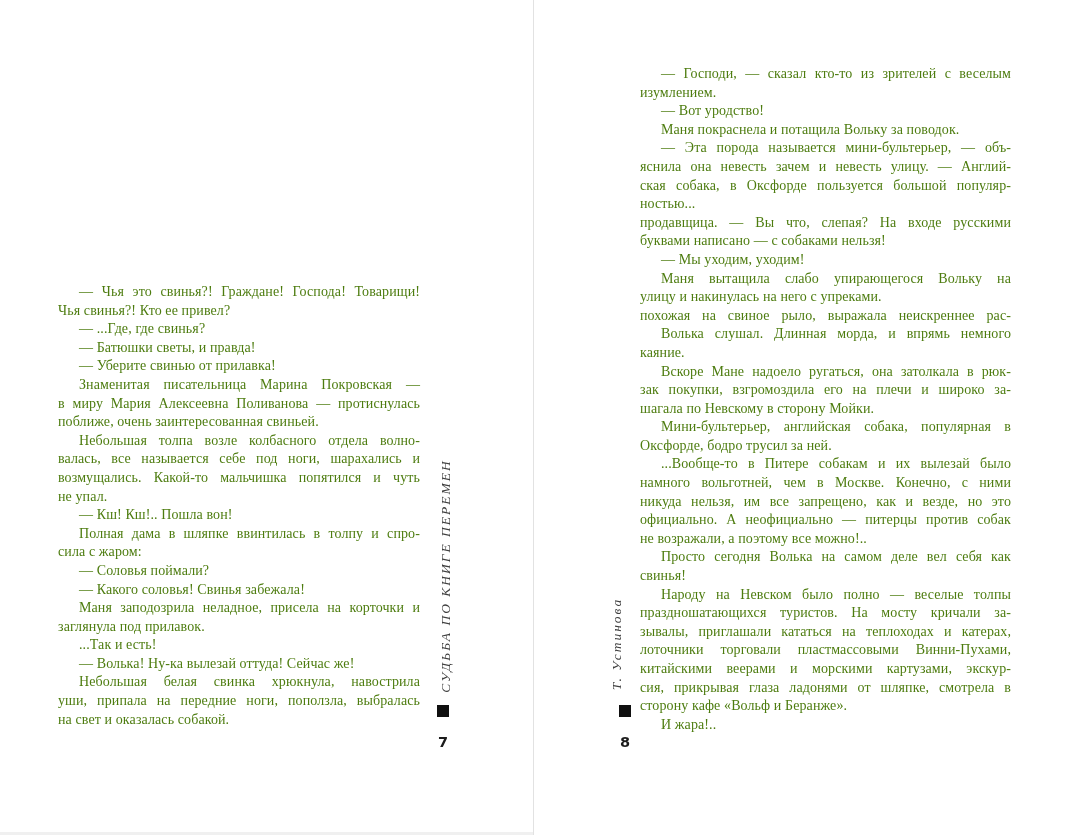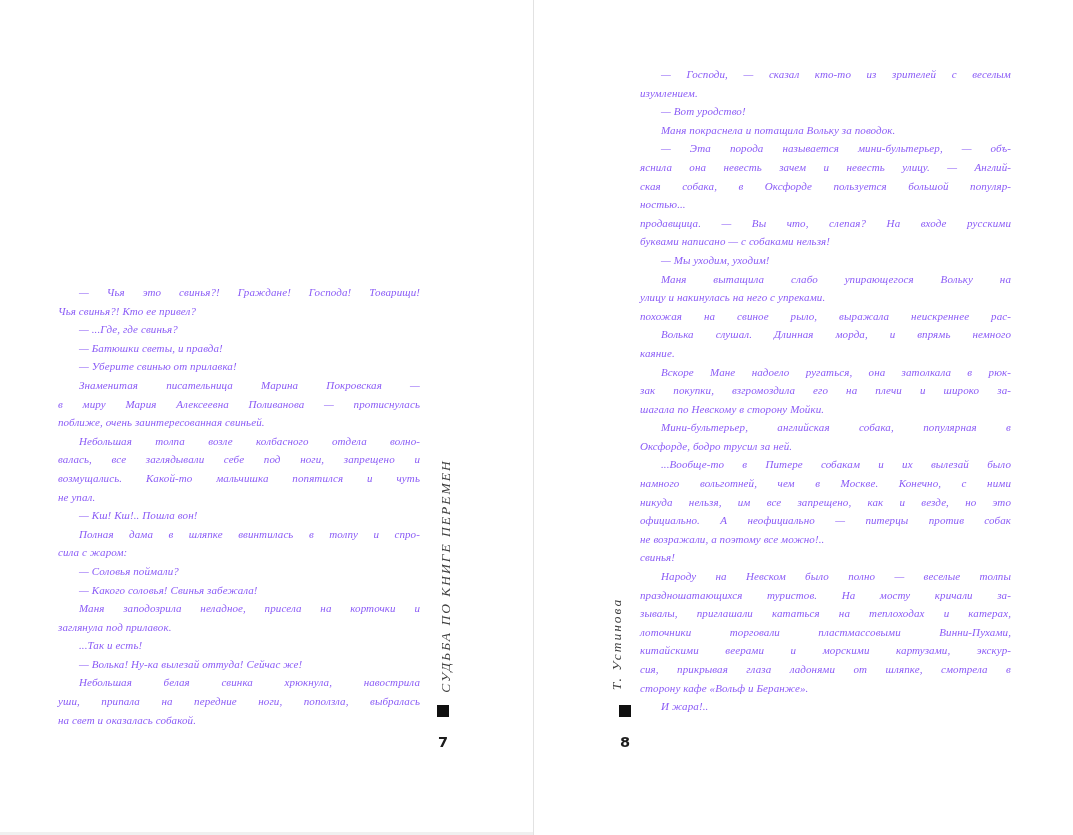--- a/index.html
+++ b/index.html
@@ -26,25 +26,24 @@
   .bottom-edge {
     position: absolute;
     left: 0;
     top: 832px;
     width: 533px;
     height: 3px;
     background: #f0f0f0;
   }
   .col {
     position: absolute;
-    color: #8b5cf6;
-    font-size: 11px;
+    color: #4d7c0f;
+    font-size: 14px;
     line-height: 18.6px;
     letter-spacing: 0.1px;
-    font-style: italic;
   }
   .left-col  { left: 58px;  top: 283px; width: 362px; }
   .right-col { left: 640px; top: 65px;  width: 371px; }
   .line {
     text-align: justify;
     text-align-last: justify;
     white-space: normal;
   }
   .line.first { text-indent: 21px; }
   .line.last  { text-align-last: left; }
@@ -93,21 +92,21 @@
     <div class="col left-col">
         <div class="line first">— Чья это свинья?! Граждане! Господа! Товарищи!</div>
         <div class="line last">Чья свинья?! Кто ее привел?</div>
         <div class="line first last">— ...Где, где свинья?</div>
         <div class="line first last">— Батюшки светы, и правда!</div>
         <div class="line first last">— Уберите свинью от прилавка!</div>
         <div class="line first">Знаменитая писательница Марина Покровская —</div>
         <div class="line">в миру Мария Алексеевна Поливанова — протиснулась</div>
         <div class="line last">поближе, очень заинтересованная свиньей.</div>
         <div class="line first">Небольшая толпа возле колбасного отдела волно-</div>
-        <div class="line">валась, все заглядывали себе под ноги, запрещено и</div>
+        <div class="line">валась, все называется себе под ноги, шарахались и</div>
         <div class="line">возмущались. Какой-то мальчишка попятился и чуть</div>
         <div class="line last">не упал.</div>
         <div class="line first last">— Кш! Кш!.. Пошла вон!</div>
         <div class="line first">Полная дама в шляпке ввинтилась в толпу и спро-</div>
         <div class="line last">сила с жаром:</div>
         <div class="line first last">— Соловья поймали?</div>
         <div class="line first last">— Какого соловья! Свинья забежала!</div>
         <div class="line first">Маня заподозрила неладное, присела на корточки и</div>
         <div class="line last">заглянула под прилавок.</div>
         <div class="line first last">...Так и есть!</div>
@@ -142,20 +141,21 @@
         <div class="line first">Вскоре Мане надоело ругаться, она затолкала в рюк-</div>
         <div class="line">зак покупки, взгромоздила его на плечи и широко за-</div>
         <div class="line last">шагала по Невскому в сторону Мойки.</div>
         <div class="line first">Мини-бультерьер, английская собака, популярная в</div>
         <div class="line last">Оксфорде, бодро трусил за ней.</div>
         <div class="line first">...Вообще-то в Питере собакам и их вылезай было</div>
         <div class="line">намного вольготней, чем в Москве. Конечно, с ними</div>
         <div class="line">никуда нельзя, им все запрещено, как и везде, но это</div>
         <div class="line">официально. А неофициально — питерцы против собак</div>
         <div class="line last">не возражали, а поэтому все можно!..</div>
+        <div class="line first">Просто сегодня Волька на самом деле вел себя как</div>
         <div class="line last">свинья!</div>
         <div class="line first">Народу на Невском было полно — веселые толпы</div>
         <div class="line">праздношатающихся туристов. На мосту кричали за-</div>
         <div class="line">зывалы, приглашали кататься на теплоходах и катерах,</div>
         <div class="line">лоточники торговали пластмассовыми Винни-Пухами,</div>
         <div class="line">китайскими веерами и морскими картузами, экскур-</div>
         <div class="line">сия, прикрывая глаза ладонями от шляпке, смотрела в</div>
         <div class="line last">сторону кафе «Вольф и Беранже».</div>
         <div class="line first last">И жара!..</div>
       </div>

